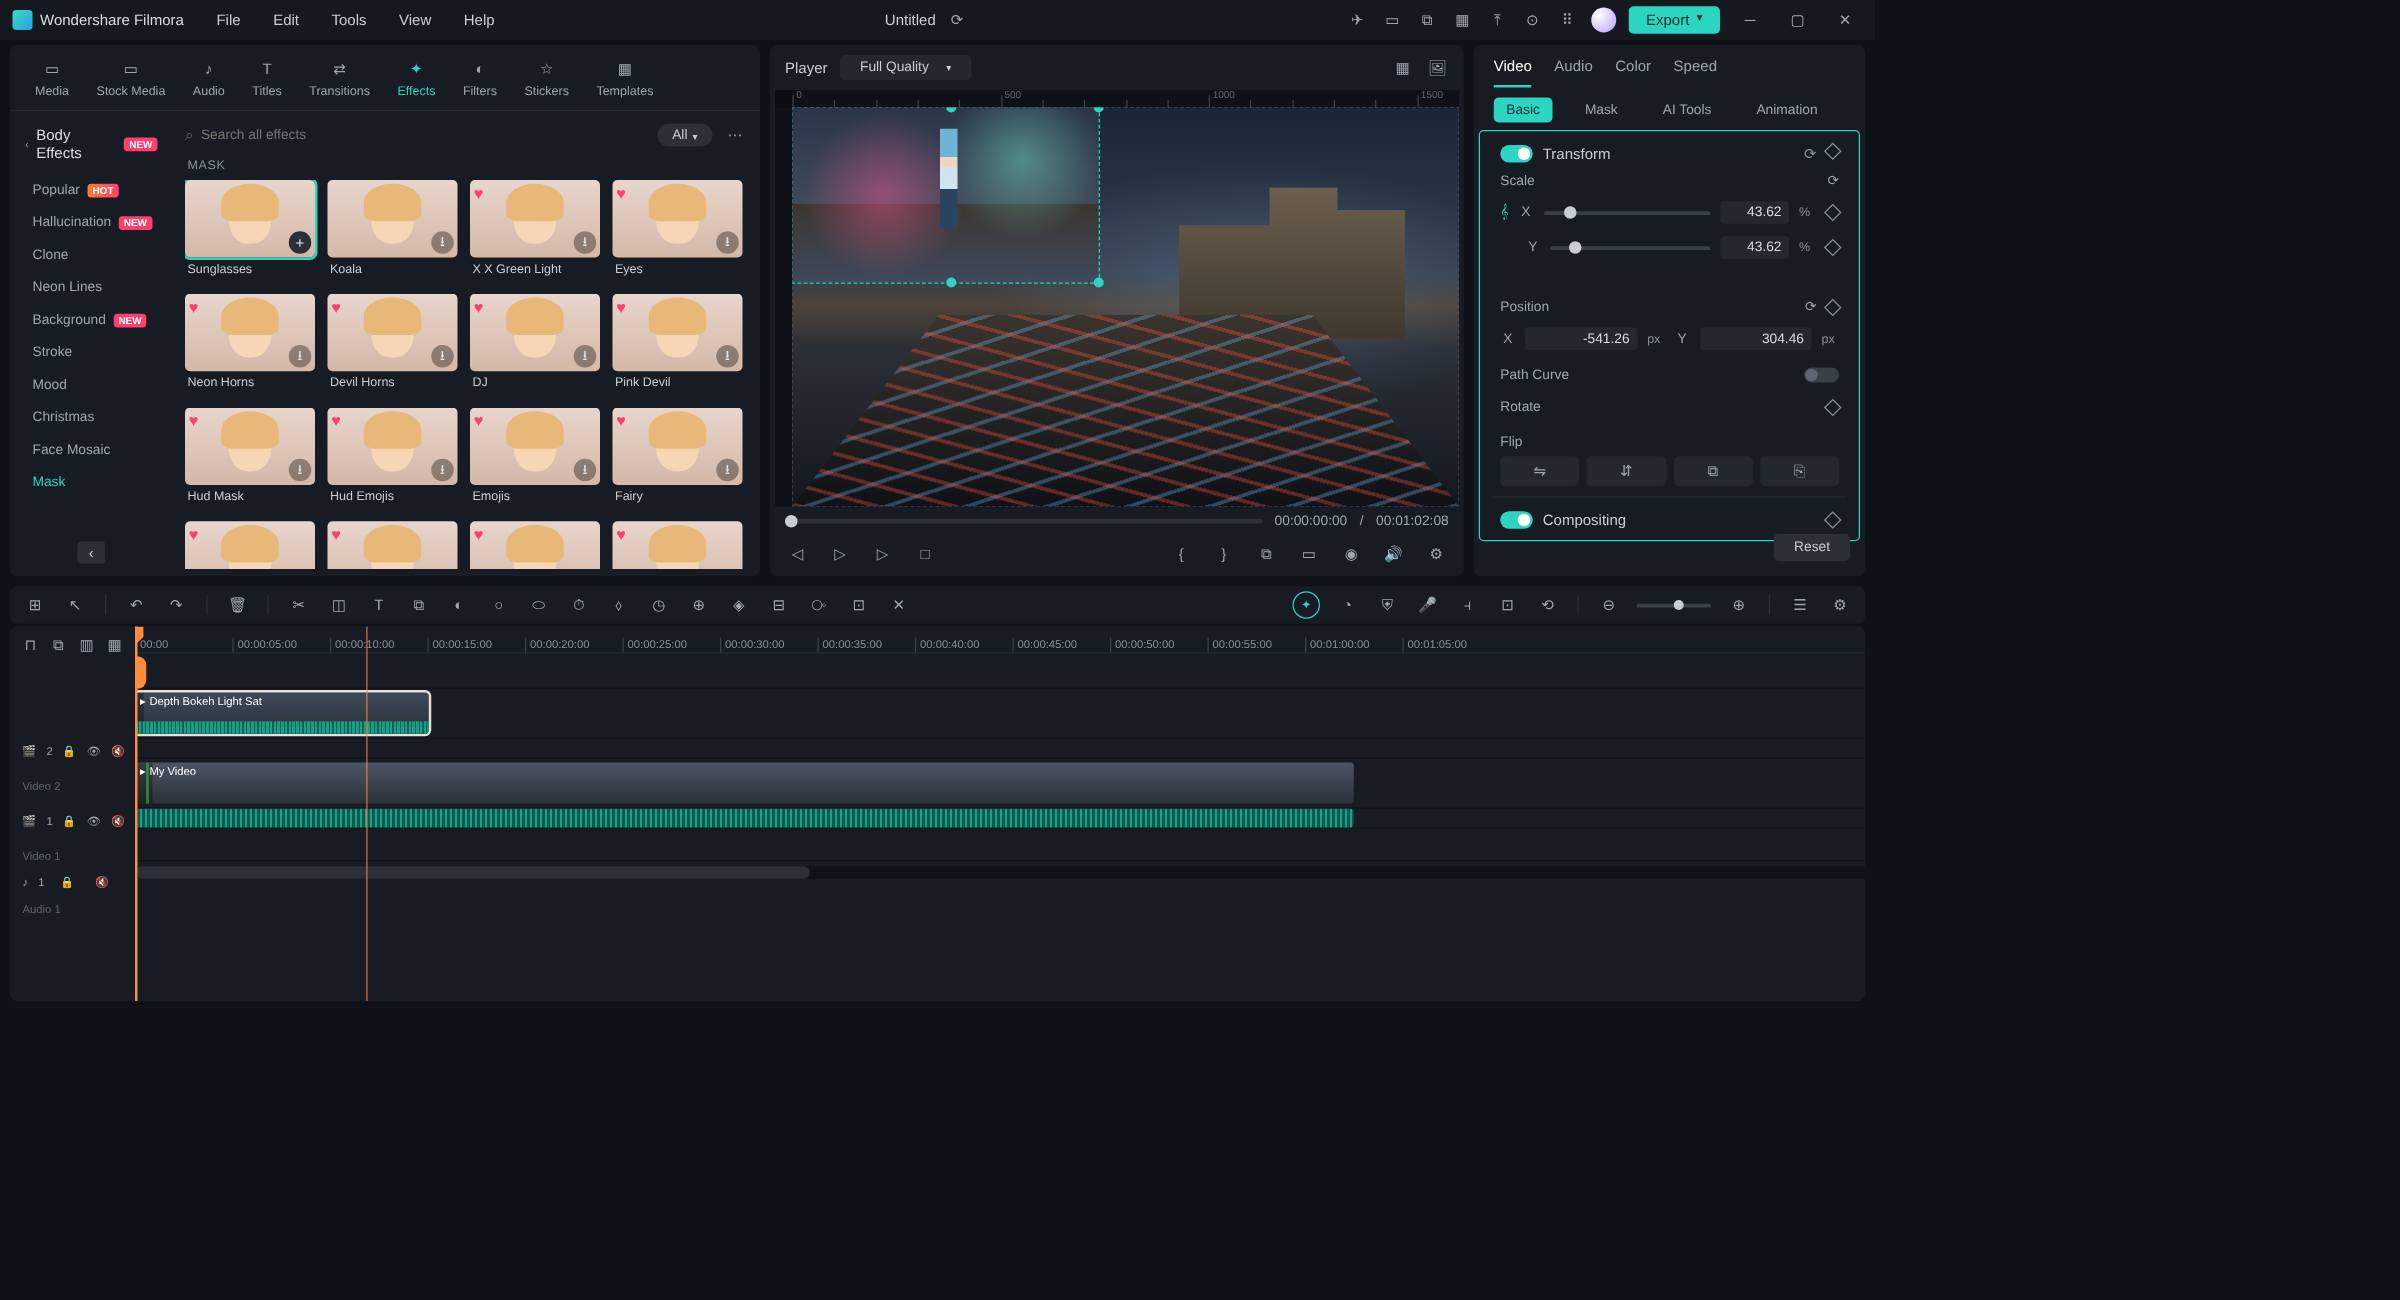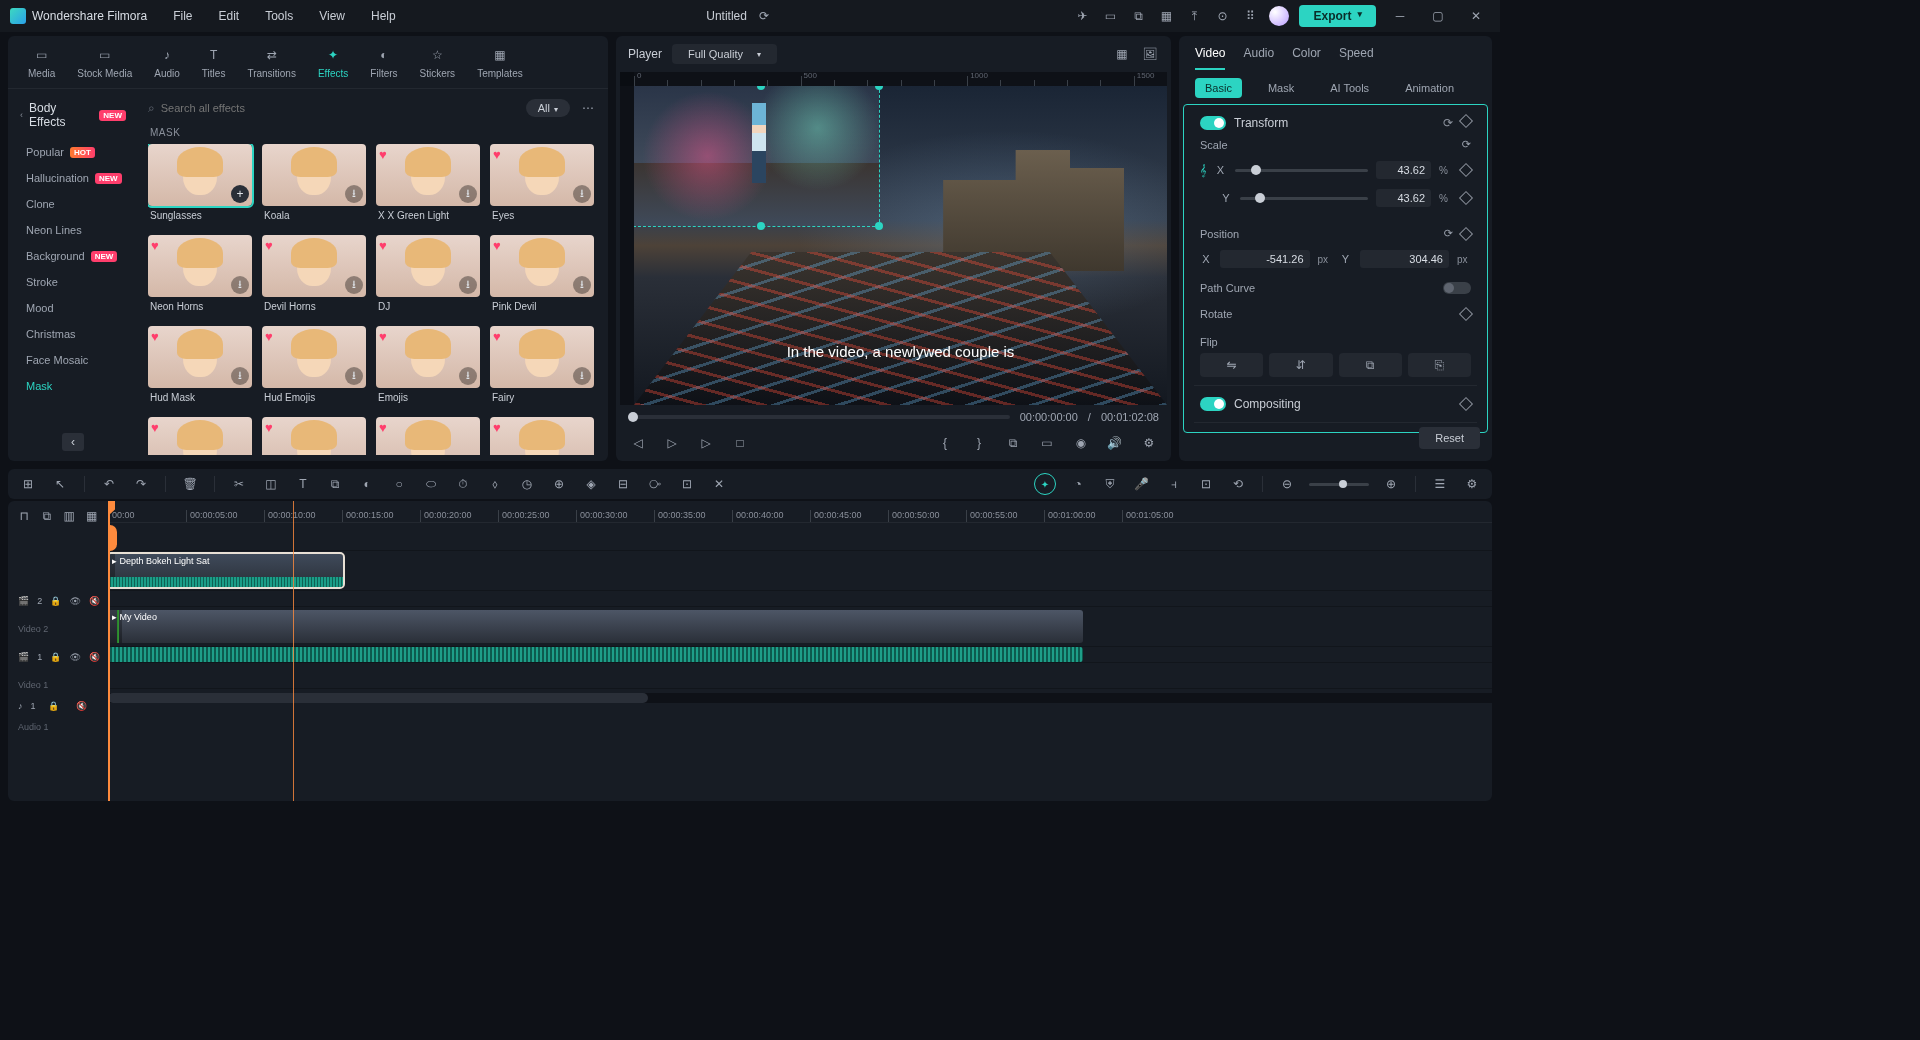--- a/index.html
+++ b/index.html
@@ -5,21 +5,21 @@
 *{margin:0;padding:0;box-sizing:border-box;font-family:-apple-system,"Segoe UI",Arial,sans-serif;user-select:none}
 body{background:#0e1117;color:#c9ced6;font-size:12px;overflow:hidden;width:1500px;height:812px}
 .titlebar{height:32px;background:#15191f;display:flex;align-items:center;padding:0 10px;gap:6px}
 .logo{width:16px;height:16px;background:linear-gradient(135deg,#3dd9c0,#2aa0e8);border-radius:3px}
 .app-name{font-size:12px;color:#d8dde4;margin-right:10px}
 .menu-item{padding:4px 10px;font-size:12px;color:#c9ced6;cursor:pointer}
 .title-center{flex:1;text-align:center;font-size:12px;color:#c9ced6;display:flex;justify-content:center;align-items:center;gap:8px}
 .title-right{display:flex;align-items:center;gap:10px}
 .tb-icon{width:18px;height:18px;display:flex;align-items:center;justify-content:center;color:#9fa6b2;cursor:pointer}
 .avatar{width:20px;height:20px;border-radius:50%;background:radial-gradient(circle at 30% 30%,#fff,#b99cff);cursor:pointer}
-.export-btn{background:#2cd4c2;color:#0a2e2a;padding:4px 14px;border-radius:4px;display:flex;align-items:flex-start;gap:6px;cursor:pointer;font-weight:700}
+.export-btn{background:#2cd4c2;color:#0a2e2a;padding:4px 14px;border-radius:4px;display:flex;align-items:flex-start;gap:6px;cursor:pointer;font-weight:400}
 .win-btn{width:28px;height:24px;display:flex;align-items:center;justify-content:center;color:#9fa6b2;cursor:pointer}
 
 .main{display:flex;height:433px;gap:8px;padding:4px 8px}
 .panel-left{width:600px;background:#171c24;border-radius:6px;display:flex;flex-direction:column}
 .top-tabs{display:flex;gap:22px;padding:9px 20px;border-bottom:1px solid #232830}
 .top-tab{display:flex;flex-direction:column;align-items:center;gap:3px;cursor:pointer;color:#9fa6b2}
 .top-tab.active{color:#2cd4c2}
 .top-tab-icon{width:20px;height:20px;display:flex;align-items:center;justify-content:center}
 .top-tab-label{font-size:10px}
 
@@ -495,21 +495,20 @@
         <div class="sel-dashed"></div>
         <div class="pip">
           <div class="pip-img">
               <div class="person"></div>
             </div>
           <div class="handle" style="top:-4px;left:50%"></div>
           <div class="handle" style="bottom:-4px;right:-4px"></div>
           <div class="handle" style="top:-4px;right:-4px"></div>
           <div class="handle" style="bottom:-4px;left:50%"></div>
         </div>
-        <div class="subtitle">In the video, a newlywed couple is</div>
       </div>
     </div>
     <div class="progress-row">
       <div class="progress-track">
           <div class="progress-dot"></div>
         </div>
       <span class="time-text">00:00:00:00</span>
       <span class="time-text">/</span>
       <span class="time-text">00:01:02:08</span>
     </div>
@@ -571,21 +570,21 @@
         <div class="prop-row">
           <span style="width:12px"></span>
           <span class="prop-sublabel">Y</span>
           <div class="slider">
               <div class="slider-thumb" style="left:12%"></div>
             </div>
           <input class="num-input" value="43.62" style="">
           <span class="unit">%</span>
           <span class="diamond"></span>
         </div>
-        <div class="prop-row" style="margin-top:10px">
+        <div class="prop-row" style="margin-top:22px">
             <span class="prop-label">Position</span>
           <div style="flex:1"></div>
             <span class="refresh-ic">⟳</span>
             <span class="diamond"></span>
           </div>
         <div class="prop-row">
           <span class="prop-sublabel">X</span>
           <input class="num-input" style="flex: 1 1 0%;" value="-541.26">
           <span class="unit">px</span>
           <span class="prop-sublabel">Y</span>

